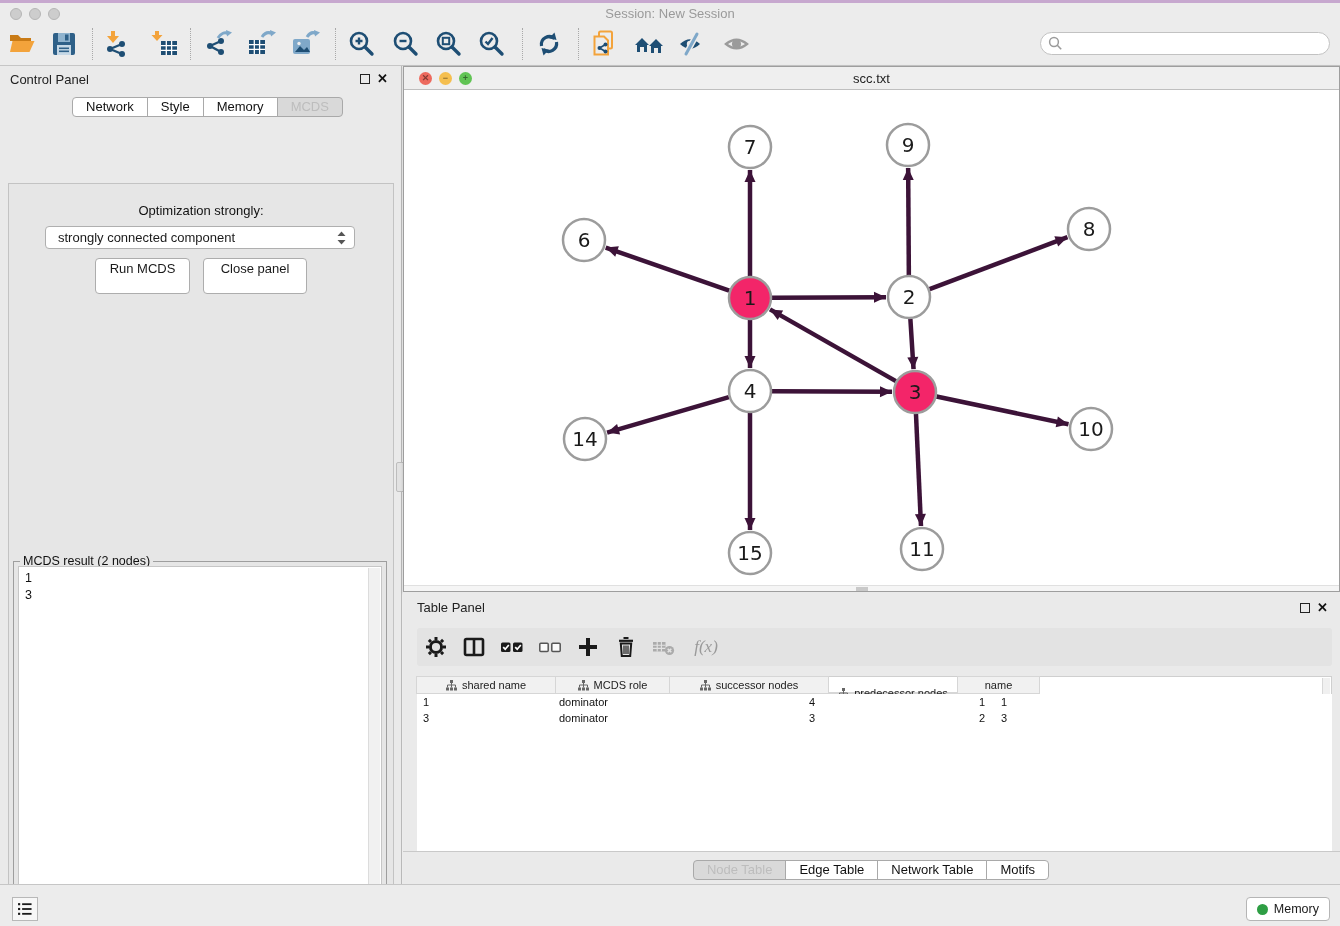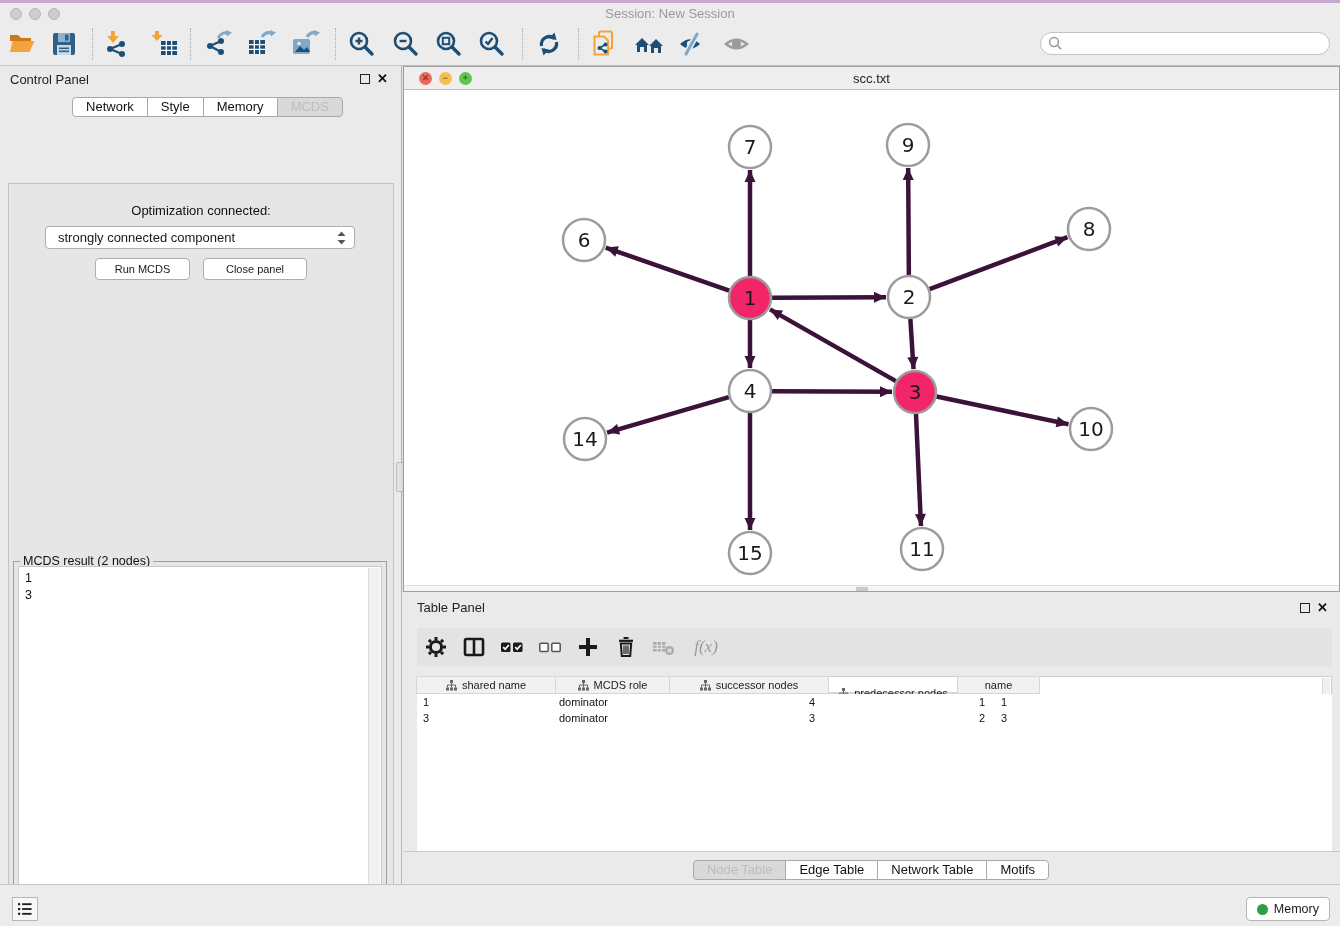--- a/index.html
+++ b/index.html
@@ -26,21 +26,21 @@
   .close-ic { position:absolute; top:5px; font-size:13px; font-weight:bold; color:#111; }
   .tabs { position:absolute; left:15px; right:0; display:flex; justify-content:center; }
   .tab { height:20px; line-height:18px; padding:0 13px; background:#fff; border:1px solid #A9A9A9; margin-left:-1px; font-size:13px; color:#111; }
   .tab:first-child { border-radius:4px 0 0 4px; }
   .tab:last-child { border-radius:0 4px 4px 0; }
   .tab.active { background:#D9D9D9; color:#BDBDBD; }
   .cbody { position:absolute; left:8px; top:117px; width:386px; height:762px; background:#E6E6E6; border:1px solid #C3C3C3; }
   .opt-label { position:absolute; left:0; right:0; top:19px; text-align:center; font-size:13px; color:#111; }
   .select { position:absolute; left:36px; top:42px; width:310px; height:23px; background:#fff; border:1px solid #AFAFAF; border-radius:4px; display:flex; align-items:center; padding:0 6px 0 12px; font-size:13px; }
   .select .val { flex:1; }
-  .btn { position:absolute; height:22px; background:#fff; border:1px solid #ADADAD; border-radius:4px; font-size:11px; text-align:center; line-height:20px; }
+  .btn { position:absolute; height:36px; background:#fff; border:1px solid #ADADAD; border-radius:4px; font-size:13px; text-align:center; line-height:20px; }
   .fieldset-box { position:absolute; left:4px; top:377px; width:374px; height:377px; border:1px solid #9E9E9E; }
   .fieldset-legend { position:absolute; left:6px; top:-8px; background:#E6E6E6; padding:0 3px; font-size:12.5px; color:#111; }
   .result-box { position:absolute; left:4px; top:4px; right:4px; bottom:4px; background:#fff; border:1px solid #C6C6C6; }
   .result-text { position:absolute; left:6px; top:3px; font-size:12.5px; line-height:17px; white-space:pre; color:#111; }
   .vtrack { position:absolute; right:1px; top:1px; bottom:1px; width:12px; background:#F1F1F1; border-left:1px solid #DCDCDC; }
 
   
   .vsplit-handle { left:396px; top:462px; width:9px; height:30px; background:#E2E2E2; border:1px solid #BDBDBD; border-radius:2px; }
 
   
@@ -234,21 +234,21 @@
   <span class="close-ic" style="left:377px">✕</span>
 
   <div class="tabs" style="top:31px">
     <div class="tab">Network</div>
     <div class="tab">Style</div>
     <div class="tab">Memory</div>
     <div class="tab active">MCDS</div>
   </div>
 
   <div class="cbody">
-    <div class="opt-label">Optimization connected:</div>
+    <div class="opt-label">Optimization strongly:</div>
     <div class="select">
       <span class="val">strongly connected component</span>
       <svg width="13" height="16" viewBox="0 0 13 16">
           <path d="M2.5 6 l4 -4.5 4 4.5 z" fill="#555"></path>
           <path d="M2.5 10 l4 4.5 4 -4.5 z" fill="#555"></path>
         </svg>
     </div>
     <div class="btn" style="left:86px; top:74px; width:95px;">Run MCDS</div>
     <div class="btn" style="left:194px; top:74px; width:104px;">Close panel</div>
 

